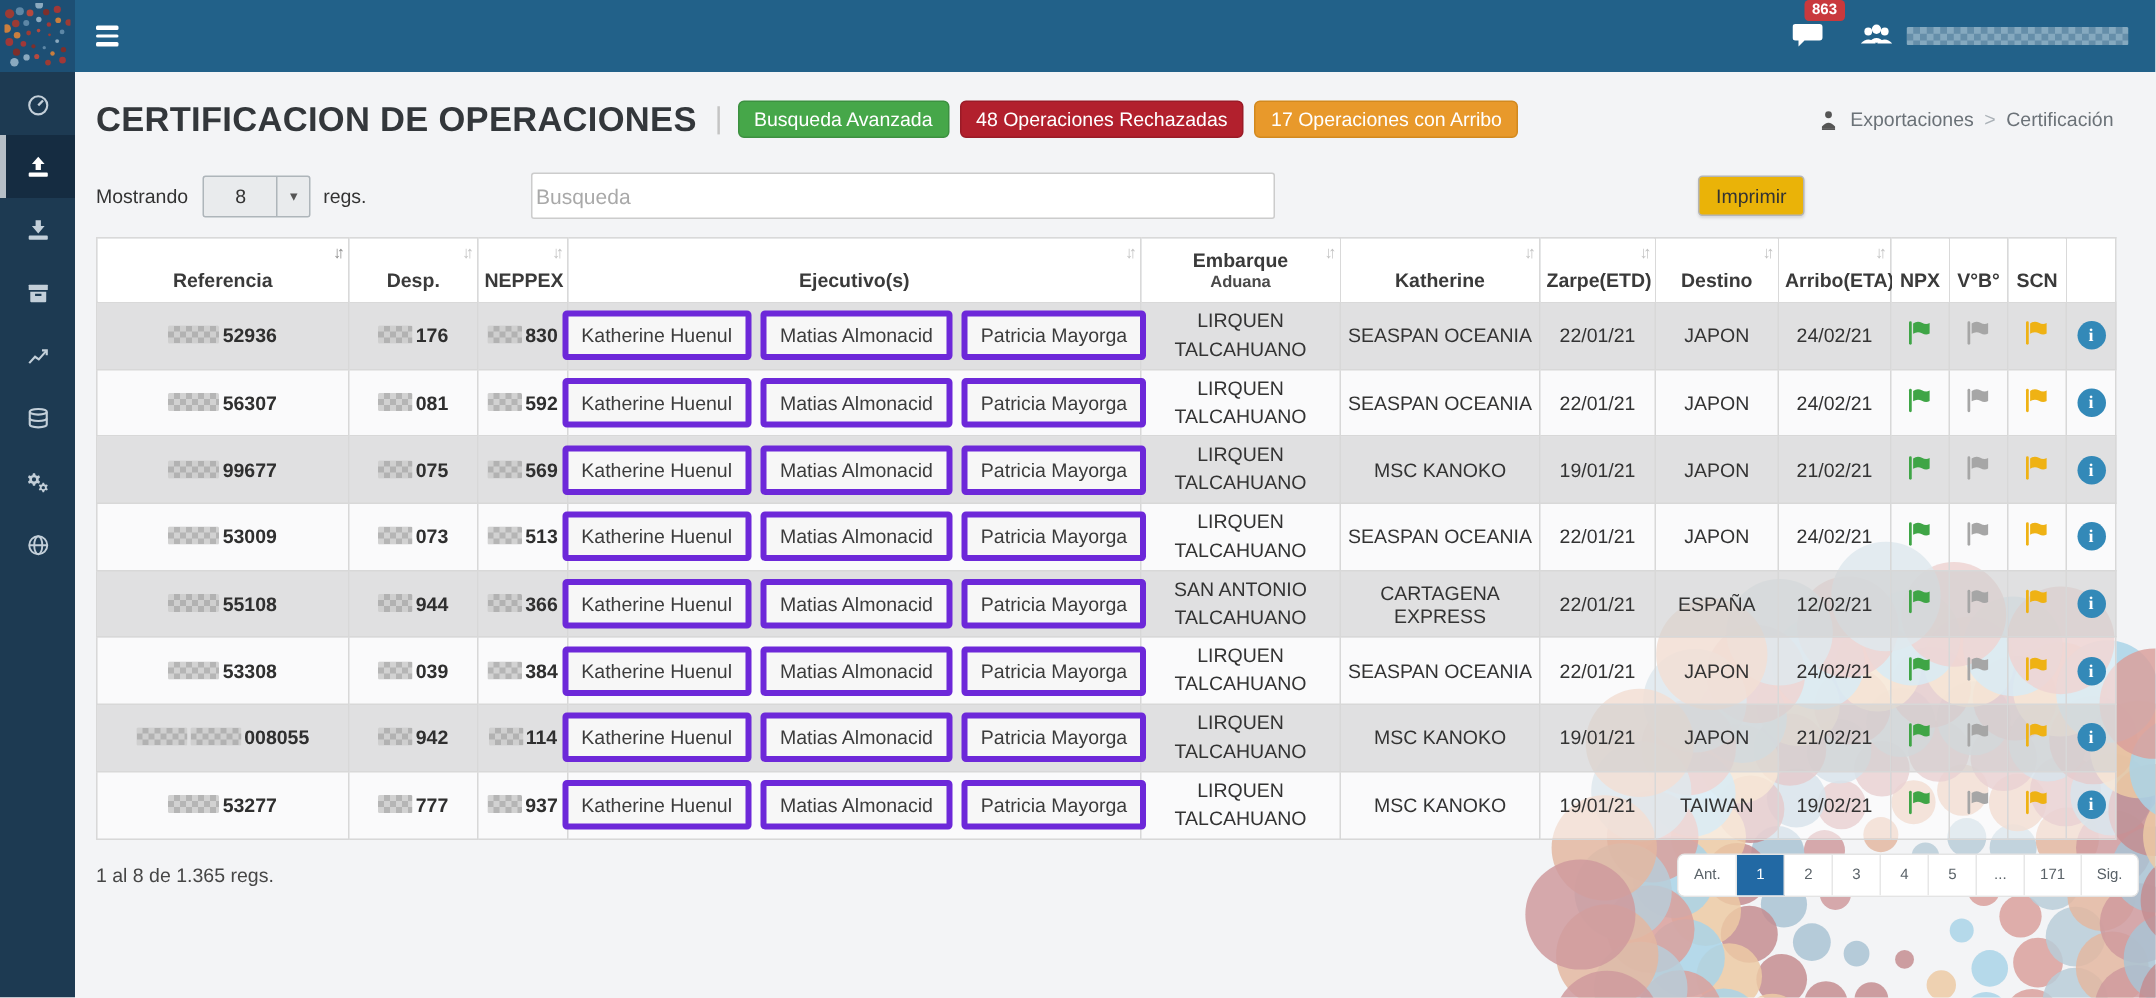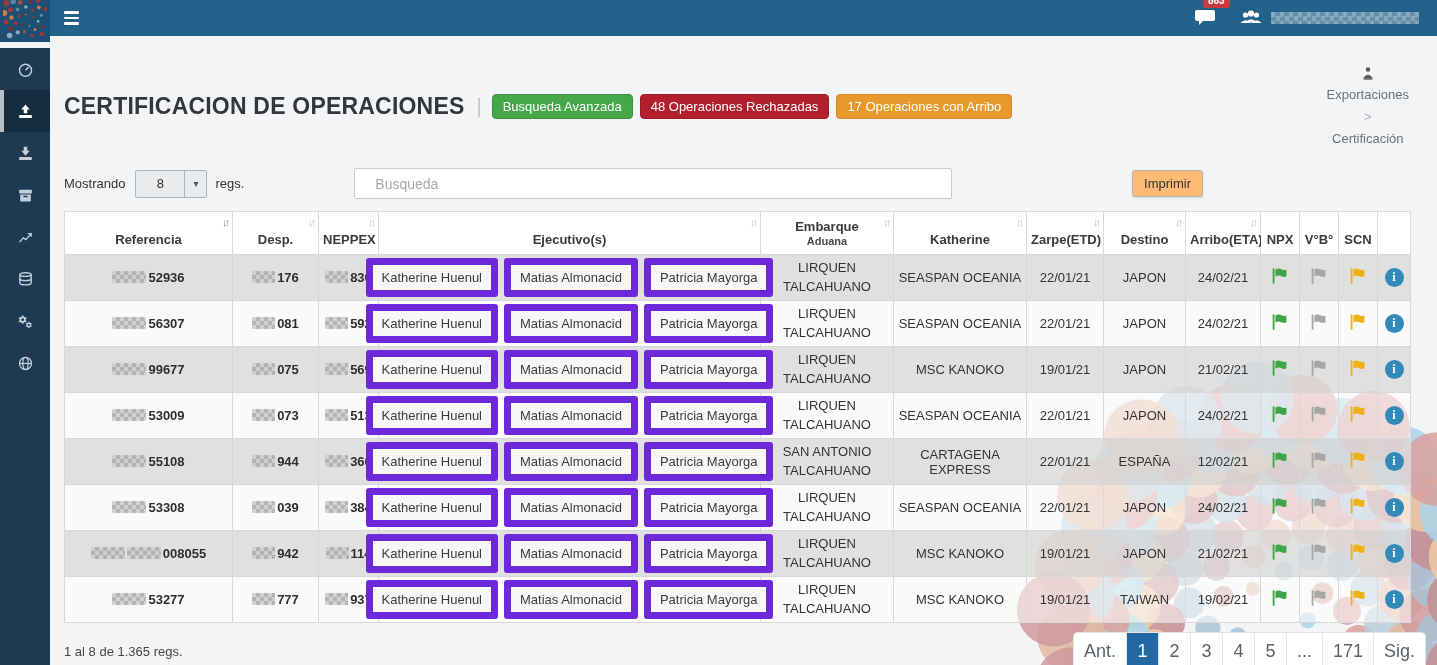--- a/index.html
+++ b/index.html
@@ -3,21 +3,21 @@
 <meta charset="utf-8">
 <style>
   * { box-sizing: border-box; margin: 0; padding: 0; }
   html,body { width:1437px; height:665px; overflow:hidden; }
   body { font-family:"Liberation Sans", sans-serif; background:#f3f4f6; position:relative; }
 
   
   #bubbles { position:absolute; left:0; top:0; width:1437px; height:665px; z-index:0; pointer-events:none; }
 
   
-  .topbar { position:absolute; left:0; top:0; width:100%; height:36px; background:#226189; z-index:3;
+  .topbar { position:absolute; left:0; top:0; width:100%; height:48px; background:#226189; z-index:3;
             display:flex; align-items:center; }
   .logo-box { width:50px; height:48px; background:#1d4f74; display:flex; align-items:center; justify-content:center; }
   .hamburger { margin-left:14px; display:inline-flex; flex-direction:column; gap:3px; cursor:pointer; }
   .hamburger span { width:15px; height:2.5px; background:#fff; border-radius:1px; }
   .topbar-right { margin-left:auto; display:flex; align-items:center; gap:22px; padding-right:18px; }
   .chat-wrap { position:relative; }
   .notif-badge { position:absolute; top:-12px; left:8px; background:#c9393d; color:#fff; font-size:10px;
                  font-weight:bold; padding:2px 5px; border-radius:3px; line-height:1; }
   .user-wrap { display:flex; align-items:center; gap:8px; }
 
@@ -38,64 +38,64 @@
   
   .main { position:absolute; left:50px; top:48px; right:0; bottom:0; z-index:1; padding:18px 12px 0 14px; }
 
   .title-row { display:flex; align-items:center;text-align:center; }
   .page-title { font-size:23px; font-weight:bold; color:#33373b; letter-spacing:.2px; }
   .title-sep { color:#c4c4c4; font-size:20px; margin:0 10px 0 12px; font-weight:300; }
   .badge { color:#fff; font-size:13px; padding:4px 10px; border-radius:4px; margin-right:7px; white-space:nowrap; }
   .badge.green  { background:#46a749; border:1px solid #3c9040; }
   .badge.red    { background:#b2202d; border:1px solid #9a1b27; }
   .badge.orange { background:#e8992b; border:1px solid #d2891f; }
-  .breadcrumb { margin-left:auto; display:flex; align-items:center; gap:7px; font-size:13px; color:#6b7278; padding-right:16px;flex-direction:column; }
+  .breadcrumb { margin-left:auto; display:flex; align-items:center; gap:7px; font-size:13px; color:#6b7278; padding-right:16px; }
   .breadcrumb .sep { color:#aab1b7; }
 
   .controls-row { display:flex; align-items:center; margin-top:22px; }
   .ctl-label { font-size:13px; color:#333; }
   .select { width:72px; height:28px; margin:0 8px 0 10px; background:#e9ebed; border:1px solid #aeb5ba; border-radius:2px;
             display:flex; align-items:stretch; cursor:pointer; }
   .select .val { flex:1; display:flex; align-items:center; justify-content:center; font-size:13px; color:#333; }
   .select .chev { width:22px; border-left:1px solid #aeb5ba; display:flex; align-items:center; justify-content:center;
                   color:#555; font-size:10px; }
-  .search-input { margin-left:110px; width:598px; height:31px; border:1px solid #ccc; border-radius:2px; background:#fff;
-                  font-size:14px; padding:0 20px; color:#4c1d95; font-family:"Liberation Sans",sans-serif; }
+  .search-input { margin-left:110px; width:496px; height:31px; border:1px solid #ccc; border-radius:2px; background:#fff;
+                  font-size:14px; padding:0 2px; color:#4c1d95; font-family:"Liberation Sans",sans-serif; }
   .search-input::placeholder { color:#a9a9a9; }
-  .print-btn { margin-left:auto; margin-right:222px; background:#fdba74; border:1px solid #b5b5b5; border-radius:3px;
+  .print-btn { margin-left:auto; margin-right:222px; background:#eab308; border:1px solid #b5b5b5; border-radius:3px;
                font-size:13px; color:#333; padding:5px 11px; box-shadow:0 1px 2px rgba(0,0,0,.12); cursor:pointer;
                font-family:"Liberation Sans",sans-serif; }
 
   
   table { border-collapse:collapse; table-layout:fixed; width:1346px; margin-top:12px; font-size:13px; }
   thead th { background:#ffffff; color:#3a3a3a; font-weight:bold; border:1px solid #d9d9d9; height:43px;
              position:relative; vertical-align:bottom; padding:4px 4px 7px 4px; text-align:center; }
   th .sort { position:absolute; top:4px; right:5px; font-size:11px; color:#c2c2c2; letter-spacing:-3px; }
   th .sort.active { color:#8b8b8b; }
   th .sub { display:block; font-size:11px; font-weight:bold; color:#4a4a4a; margin-top:1px; }
   tbody td { border:1px solid #d8d8d8; height:42px; text-align:center; color:#333; padding:3px 4px; }
   tbody tr.odd  td { background:rgba(220,220,220,.82); }
   tbody tr.even td { background:rgba(255,255,255,.55); }
   td.num b { font-weight:bold; color:#2f2f2f; }
   .exec-wrap { display:flex; gap:6px; justify-content:center; }
-  .exec-btn { background:#f7f7f7; border:7px solid #6d28d9; border-radius:3px; font-size:13px; color:#3c3c3c;
+  .exec-btn { background:#f7f7f7; border:4px solid #6d28d9; border-radius:3px; font-size:13px; color:#3c3c3c;
               padding:5px 9px; cursor:pointer; white-space:nowrap; font-family:"Liberation Sans",sans-serif; }
   .emb-line { line-height:1.45; }
   .flag { display:inline-block; width:22px; height:22px; }
   .flag svg { width:22px; height:22px; }
   .info-btn { display:inline-flex; width:19px; height:19px; border-radius:50%; background:#3389b8; color:#fff;
               align-items:center; justify-content:center; font-size:12px; font-weight:bold; cursor:pointer;
               font-family:"Liberation Serif", serif; }
   .info-btn::after { content:"i"; }
 
   
   .footer-row { display:flex; align-items:center; margin-top:10px; }
   .summary { font-size:13px; color:#464646; }
   .pager { margin-left:auto; display:flex; background:#fff; border-radius:4px; box-shadow:0 0 0 1px #e4e4e4; overflow:hidden; }
-  .page-btn { min-width:32px; padding:8px 10px; text-align:center; font-size:18px; color:#5a6268;
+  .page-btn { min-width:32px; padding:8px 10px; text-align:center; font-size:10px; color:#5a6268;
               border-right:1px solid #e7e7e7; cursor:pointer; background:#fff; }
   .page-btn:last-child { border-right:none; }
   .page-btn.active { background:#2269a4; color:#fff; }
 </style>
 </head>
 <body>
 
 <svg id="bubbles">
     <circle cx="1269.7" cy="639.6" r="6.3" fill="#c48d91" opacity="0.85"></circle>
     <circle cx="1252.8" cy="589.0" r="7.2" fill="#e3b7a1" opacity="0.85"></circle>

